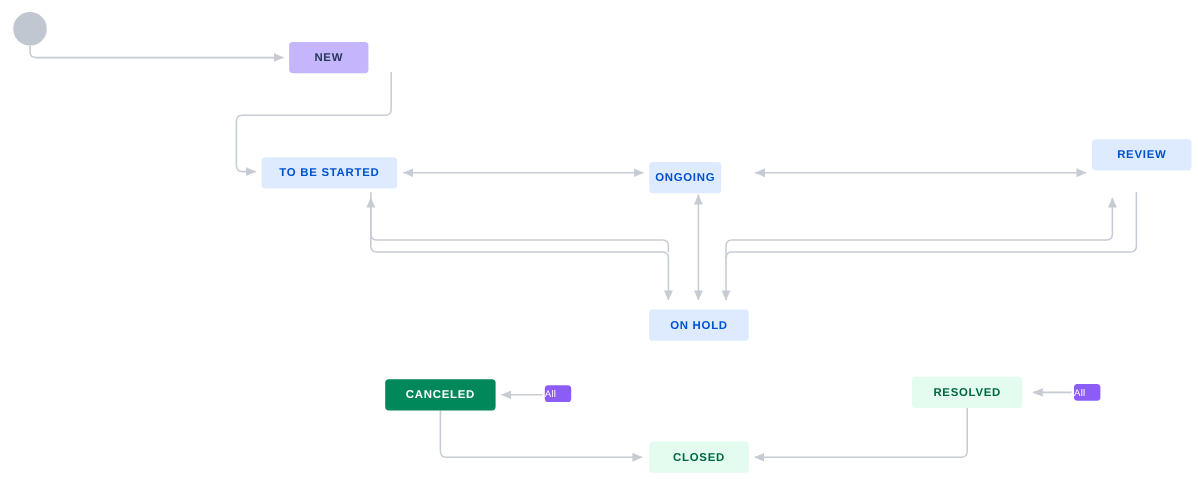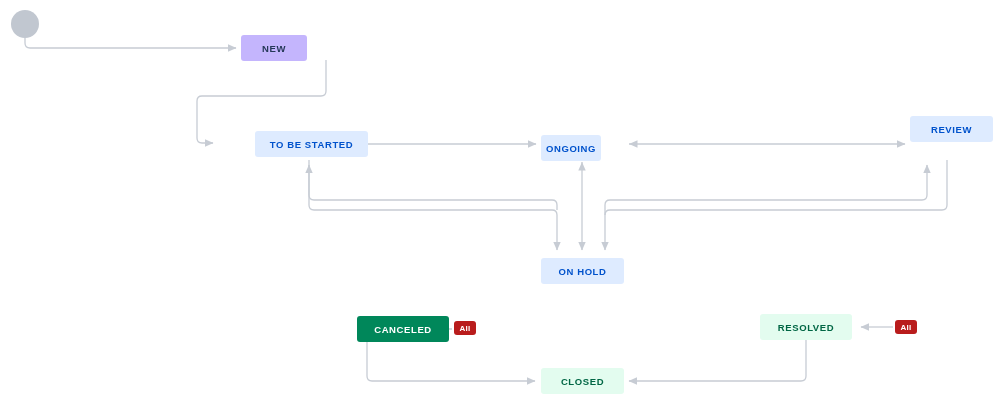--- a/index.html
+++ b/index.html
@@ -55,28 +55,28 @@
   }
   .start-node {
     position: absolute;
     border-radius: 50%;
     background: #c1c7d0;
     z-index: 5;
   }
   .badge {
     position: absolute;
     box-sizing: border-box;
-    background: #b91c1c;
+    background: #8b5cf6;
     color: #ffffff;
     border-radius: 3px;
     font-size: 8px;
-    font-weight: bold;
+    font-weight: normal;
     display: flex;
     align-items: center;
-    justify-content: center;
+    justify-content: flex-start;
     letter-spacing: 0.2px;
     z-index: 6;
   }
 </style>
 </head>
 <body>
 
 <div id="canvas">
 
   <svg id="edges" viewBox="0 0 998 399" xmlns="http://www.w3.org/2000/svg">
@@ -120,37 +120,37 @@
       <path d="M806,340 L806,376 Q806,381 801,381 L629,381" marker-end="url(#arrow)"></path>
     </g>
   </svg>
 
   <div class="start-node" style="left:11px; top:10px; width:28px; height:28px;"></div>
 
   <div class="node node-status-new" style="left:241px; top:35px; width:66px; height:26px;">
     <span>NEW</span>
   </div>
 
-  <div class="node node-status-inprogress" style="left:218px; top:131px; width:113px; height:26px;margin-left:37px;">
+  <div class="node node-status-inprogress" style="left:218px; top:131px; width:113px; height:26px;">
     <span>TO BE STARTED</span>
   </div>
 
   <div class="node node-status-inprogress" style="left:541px; top:135px; width:60px; height:26px;">
     <span>ONGOING</span>
   </div>
 
   <div class="node node-status-inprogress" style="left:910px; top:116px; width:83px; height:26px;">
     <span>REVIEW</span>
   </div>
 
   <div class="node node-status-inprogress" style="left:541px; top:258px; width:83px; height:26px;">
     <span>ON HOLD</span>
   </div>
 
-  <div class="node node-status-done-solid" style="left:321px; top:316px; width:92px; height:26px;margin-left:36px;">
+  <div class="node node-status-done-solid" style="left:321px; top:316px; width:92px; height:26px;">
     <span>CANCELED</span>
   </div>
 
   <div class="node node-status-done-soft" style="left:760px; top:314px; width:92px; height:26px;">
     <span>RESOLVED</span>
   </div>
 
   <div class="node node-status-done-soft" style="left:541px; top:368px; width:83px; height:26px;">
     <span>CLOSED</span>
   </div>

